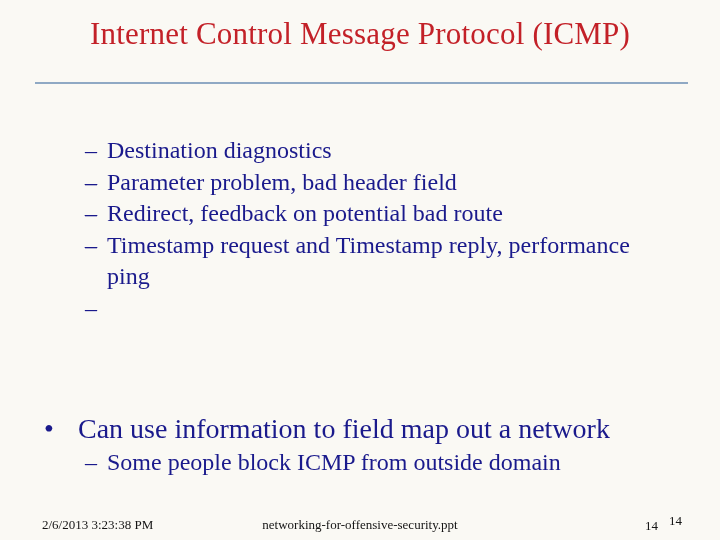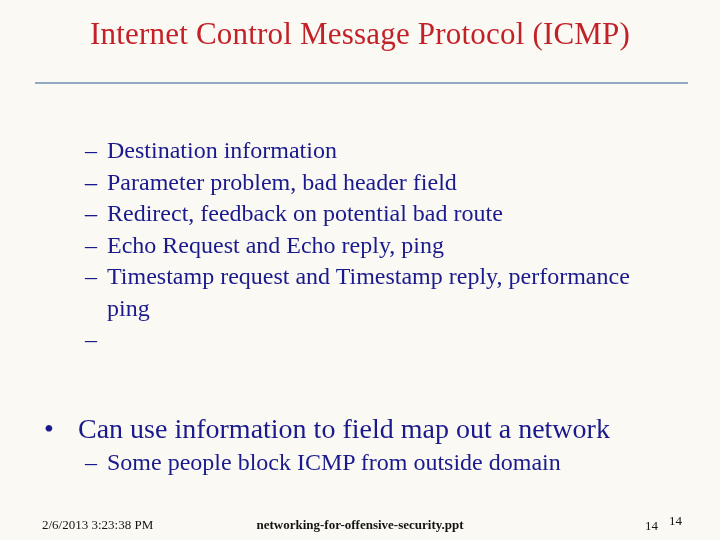--- a/index.html
+++ b/index.html
@@ -85,56 +85,55 @@
   }
   .footer-text {
     position: absolute;
     font-size: 13px;
     color: var(--c-footer);
     line-height: 15px;
     white-space: nowrap;
     margin-top: 24px;
   }
   .f-date { left: 42px; top: 493px; }
-  .f-file { left: 0; top: 493px; width: 720px; text-align: center; font-weight: bold; }
+  .f-file { left: 0; top: 493px; width: 720px; text-align: center; }
   .f-num1 { left: 645px; top: 494px; }
   .f-num2 { left: 669px; top: 489px; }
 </style>
 </head>
 <body>
 
 <div class="slide">
 
   <h1 class="title">Internet Control Message Protocol (ICMP)</h1>
 
   <div class="divider"></div>
 
 
   <ul class="sub sub-1">
     <li>
       <span class="dash">–</span>
-      <span>Destination information</span>
+      <span>Destination diagnostics</span>
     </li>
     <li>
       <span class="dash">–</span>
     </li>
     <li>
       <span class="dash">–</span>
       <span>Parameter problem, bad header field</span>
     </li>
     <li>
       <span class="dash">–</span>
     </li>
     <li>
       <span class="dash">–</span>
       <span>Redirect, feedback on potential bad route</span>
     </li>
     <li>
       <span class="dash">–</span>
-      <span>Echo Request and Echo reply, ping</span>
     </li>
     <li>
       <span class="dash">–</span>
       <span>Timestamp request and Timestamp reply, performance ping</span>
     </li>
     <li>
       <span class="dash">–</span>
     </li>
   </ul>
 

